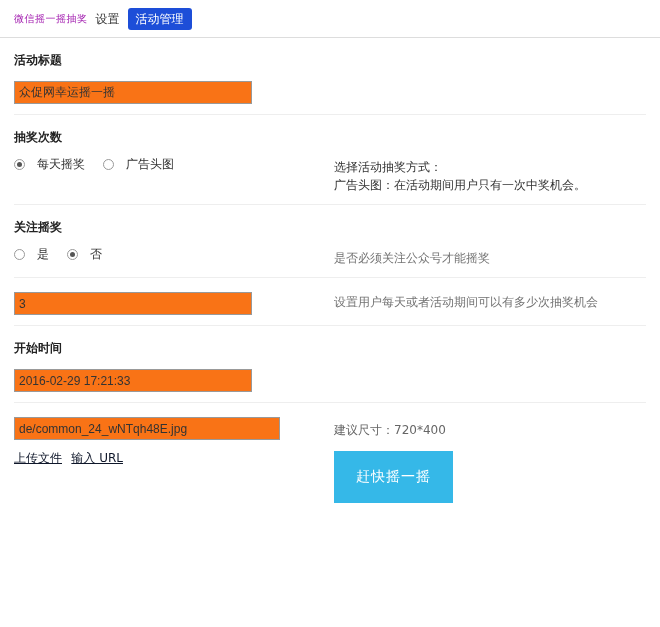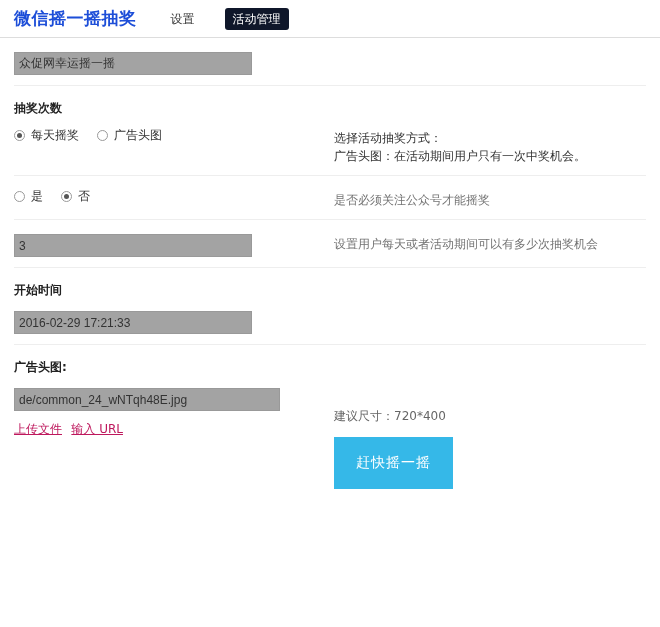--- a/index.html
+++ b/index.html
@@ -18,41 +18,40 @@
   
   .header {
     height: 38px;
     border-bottom: 1px solid #ddd;
     display: flex;
     align-items: center;
     padding: 0 14px;
     box-sizing: border-box;
   }
   .brand {
-    font-size: 17px;
-    font-weight: bold;
-    color: #1d4ed8;
+    font-size: 10px;
+    font-weight: normal;
+    color: #a21caf;
     letter-spacing: 0.5px;
   }
   .nav {
     display: flex;
     align-items: center;
-    margin-left: 26px;
-    gap: 22px;
+    gap: 0;
   }
   .nav-item {
     font-size: 12px;
     color: #333;
     padding: 4px 8px;
     border-radius: 3px;
     cursor: pointer;
     line-height: 14px;
   }
   .nav-item.active {
-    background: #0f172a;
+    background: #1d4ed8;
     color: #ffffff;
   }
   
   .form {
     padding: 0 14px;
     box-sizing: border-box;
   }
   .field {
     border-bottom: 1px solid #eee;
     padding: 14px 0 10px 0;
@@ -84,36 +83,36 @@
     color: #333;
     padding-top: 0;
   }
   input.txt {
     width: 228px;
     height: 19px;
     font-size: 12px;
     color: #333;
     padding: 1px 4px;
     border: 1px solid #999;
-    background: #a3a3a3;
+    background: #f97316;
     box-sizing: content-box;
     font-family: "Liberation Sans", sans-serif;
   }
   input.txt.wide { width: 256px; }
   .radio-group {
     display: flex;
     align-items: center;
     gap: 18px;
     font-size: 12px;
     color: #333;
   }
   .radio-opt {
     display: flex;
     align-items: center;
-    gap: 6px;
+    gap: 12px;
     cursor: pointer;
   }
   .radio {
     width: 11px;
     height: 11px;
     border-radius: 50%;
     border: 1px solid #9a9a9a;
     background: #fff;
     box-sizing: border-box;
     position: relative;
@@ -131,29 +130,29 @@
   }
   .radio-label { line-height: 12px; }
   
   .banner-field .row { align-items: flex-start; }
   .upload-links {
     margin-top: 10px;
     font-size: 12px;
     color: #2266bb;
   }
   .upload-links a {
-    color: #be185d;
+    color: #0f172a;
     text-decoration: underline;
     cursor: pointer;
   }
   .upload-links .sep { padding: 0 3px; color: #2266bb; }
   .size-hint {
     font-size: 12px;
     color: #666;
-    margin-top: 20px;
+    margin-top: 5px;
     margin-bottom: 12px;
   }
   .shake-btn {
     display: inline-block;
     background: #35b8e8;
     color: #ffffff;
     font-size: 14px;
     padding: 17px 22px;
     border: none;
     cursor: pointer;
@@ -171,20 +170,21 @@
     <div class="brand cjk">微信摇一摇抽奖</div>
     <div class="nav">
       <div class="nav-item cjk">设置</div>
       <div class="nav-item active cjk">活动管理</div>
     </div>
   </div>
 
   <div class="form">
 
     <div class="field">
+      <div class="label cjk">活动标题</div>
       <div class="row">
         <div class="ctrl-col">
           <input class="txt cjk" type="text" value="众促网幸运摇一摇" style="">
         </div>
       </div>
     </div>
 
     <div class="field">
       <div class="label cjk">抽奖次数</div>
       <div class="row">
@@ -201,20 +201,21 @@
           </div>
         </div>
         <div class="hint-col strong cjk">
           <div>选择活动抽奖方式：</div>
           <div>广告头图：在活动期间用户只有一次中奖机会。</div>
         </div>
       </div>
     </div>
 
     <div class="field">
+      <div class="label cjk">关注摇奖</div>
       <div class="row">
         <div class="ctrl-col">
           <div class="radio-group">
             <div class="radio-opt">
               <span class="radio"></span>
               <span class="radio-label cjk">是</span>
             </div>
             <div class="radio-opt">
               <span class="radio checked"></span>
               <span class="radio-label cjk">否</span>
@@ -238,21 +239,20 @@
       <div class="label cjk">开始时间</div>
       <div class="row">
         <div class="ctrl-col">
           <input class="txt cjk" type="text" value="2016-02-29 17:21:33" style="">
         </div>
       </div>
     </div>
 
 
     <div class="field banner-field">
-      <div class="label cjk">广告头图:</div>
       <div class="row">
         <div class="ctrl-col">
           <input class="txt wide cjk" type="text" value="de/common_24_wNTqh48E.jpg" style="">
           <div class="upload-links">
             <a class="cjk">上传文件</a><span class="sep"> </span><a class="cjk">输入 URL</a>
           </div>
         </div>
         <div>
           <div class="size-hint cjk">建议尺寸：720*400</div>
           <button class="shake-btn cjk">赶快摇一摇</button>

